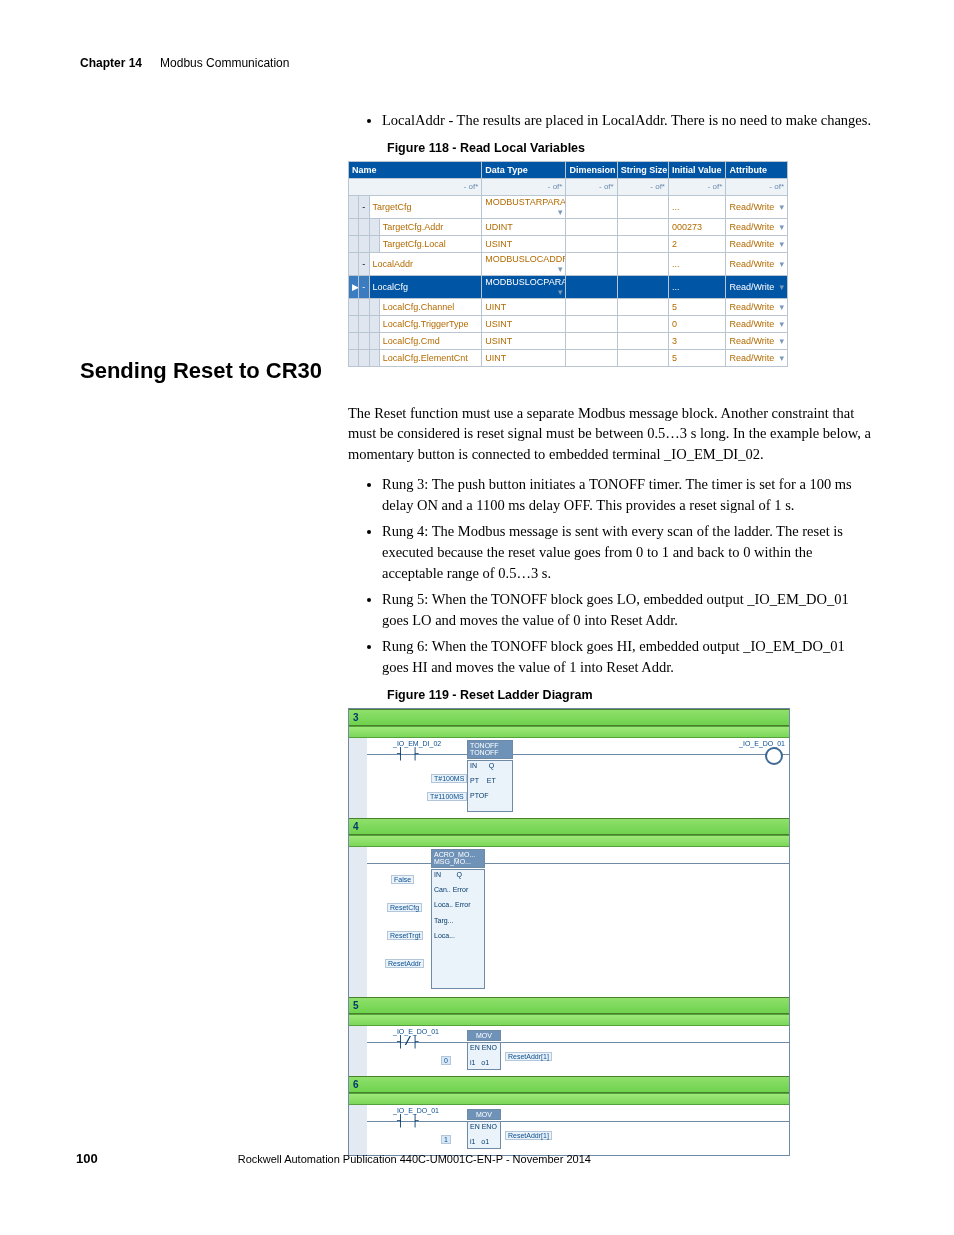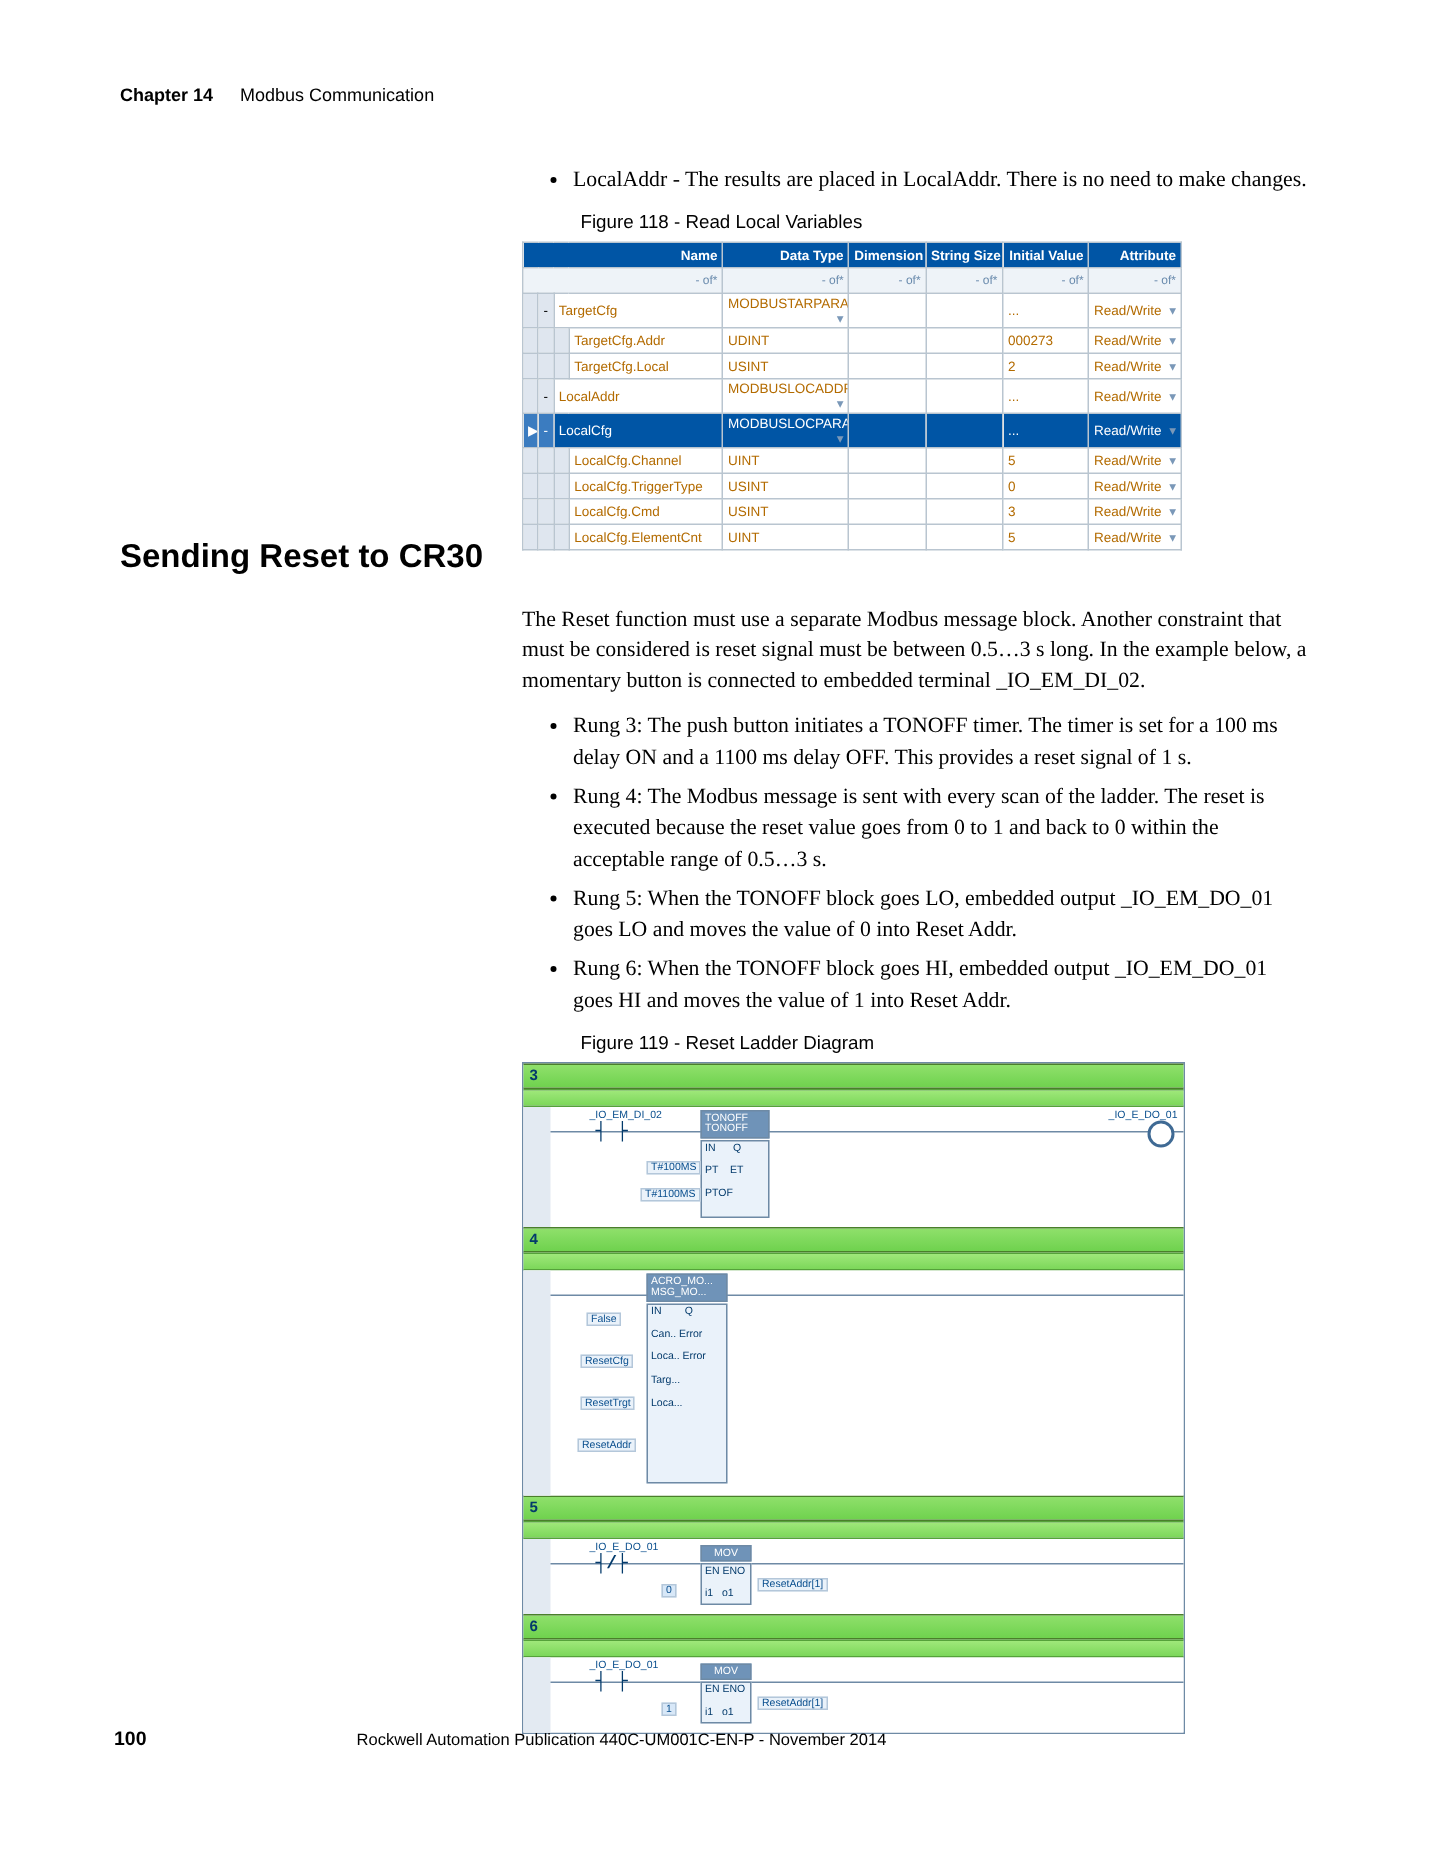--- a/index.html
+++ b/index.html
@@ -36,21 +36,21 @@
     margin: 0 0 10px 0;
     padding-left: 34px;
   }
   ul.bullets li {
     font-size: 14.5px;
     line-height: 1.42;
     margin-bottom: 6px;
   }
   .fig-caption {
     font-family: Arial, Helvetica, sans-serif;
-    font-weight: normal;
+    font-weight: bold;
     font-size: 12.5px;
     margin: 8px 0 6px 0;
     padding-left: 39px;
   }
   .sidebar-heading {
     position: absolute;
     left: 80px;
     top: 358px;
     font-family: Arial, Helvetica, sans-serif;
     font-weight: bold;
@@ -69,21 +69,21 @@
     border: 1px solid #b9c5d0;
     padding: 1px 3px;
     height: 14px;
     overflow: hidden;
     white-space: nowrap;
   }
   .vartable th {
     background: #0055a5;
     color: #fff;
     font-weight: bold;
-    text-align: right;
+    text-align: left;
   }
   .vartable .filter td {
     background: #eef3f8;
     color: #6a8bad;
     text-align: right;
     font-size: 8px;
   }
   .tree-cell { width: 10px; background: #dfe6ef; }
   .tree-cell.sel { background: #0055a5; color:#fff; text-align:center; }
   .vartable .leaf { color: #b36b00; }

